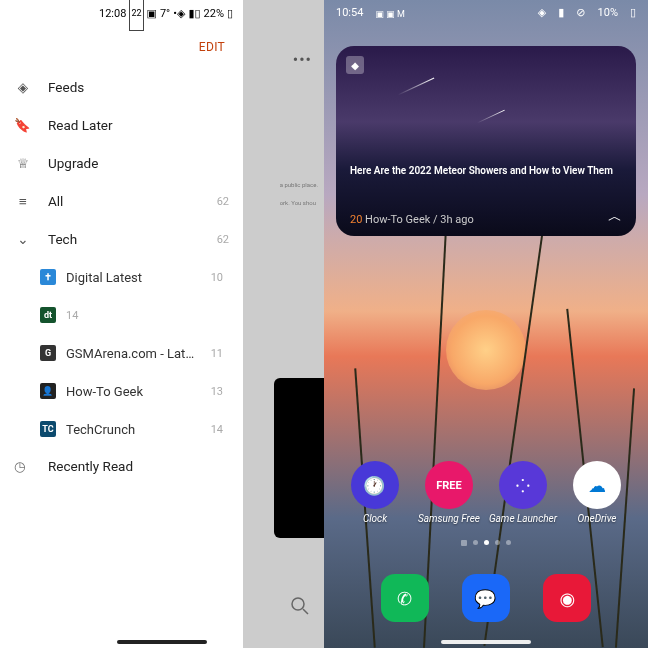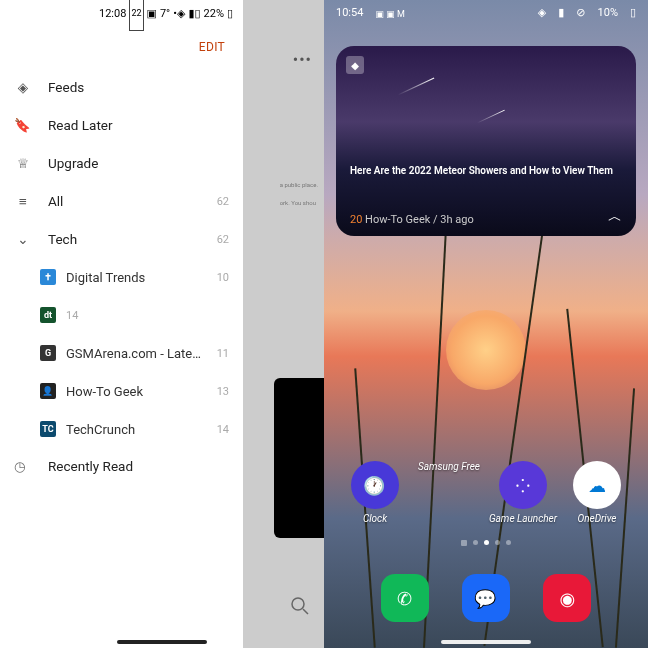--- a/index.html
+++ b/index.html
@@ -13,21 +13,21 @@
   .edit { text-align: right; padding: 14px 18px 14px 0; font-size: 12px; font-weight: 400; color: #c2410c; letter-spacing: 0.3px; margin-left: 40px; }
   .nav-item { display: flex; align-items: center; height: 38px; padding: 0 14px; font-size: 13.5px; color: #222; gap: 16px; }
   .nav-item .icon { width: 18px; display: flex; justify-content: center; color: #555; }
   .section-h { font-size: 12px; color: #999; padding: 20px 14px 6px; }
   .feed-item { display: flex; align-items: center; height: 38px; padding: 0 14px; font-size: 13.5px; color: #222; gap: 16px; }
   .feed-item .lefticon { width: 18px; display: flex; justify-content: center; color: #555; }
   .feed-item .count { margin-left: auto; font-size: 11px; color: #aaa; }
   .feed-sub { padding-left: 40px; height: 38px; display: flex; align-items: center; font-size: 13px; color: #333; gap: 10px; }
   .feed-sub .favicon { width: 16px; height: 16px; border-radius: 2px; display: flex; align-items: center; justify-content: center; font-size: 9px; color: #fff; font-weight: bold; flex-shrink: 0; }
   .feed-sub .label { flex: 1; white-space: nowrap; overflow: hidden; text-overflow: ellipsis; }
-  .feed-sub .count { font-size: 11px; color: #aaa; padding-right: 14px; }
+  .feed-sub .count { font-size: 11px; color: #aaa; padding-right: 20px; }
   .add-btn { margin: 14px 12px; border: 1px solid #ddd; border-radius: 4px; height: 40px; display: flex; align-items: center; justify-content: center; font-size: 12px; font-weight: 600; color: #555; letter-spacing: 0.3px; }
   .recent { display: flex; align-items: center; padding: 10px 14px; gap: 16px; font-size: 13.5px; color: #222; }
   .recent .icon { width: 18px; color: #777; }
   .pill { position: absolute; bottom: 4px; left: 50%; transform: translateX(-50%); width: 90px; height: 4px; background: #222; border-radius: 2px; }
   .shade .more { position: absolute; top: 50px; right: 12px; color: #555; font-size: 16px; letter-spacing: 1px; }
   .shade .blur1 { position: absolute; top: 180px; right: 6px; font-size: 6px; color: #777; line-height: 1.5; text-align: left; }
   .shade .blackcard { position: absolute; top: 378px; right: 0; width: 50px; height: 160px; background: #000; border-radius: 6px 0 0 6px; }
   .shade .search { position: absolute; bottom: 28px; right: 14px; color: #666; }
 
   .right { width: 324px; height: 648px; position: relative; background: linear-gradient(to bottom, #7a8aa8 0%, #b8a8c0 30%, #f0b088 48%, #e87858 55%, #5a6a88 80%, #3a4858 100%); overflow: hidden; }
@@ -95,21 +95,21 @@
       <span class="count">62</span>
     </div>
     <div class="feed-item">
       <span class="lefticon">⌄</span>
       <span>Tech</span>
       <span class="count">62</span>
     </div>
 
     <div class="feed-sub">
       <span class="favicon" style="background:#2a88d8">✝</span>
-      <span class="label">Digital Trends</span>
+      <span class="label">Digital Latest</span>
       <span class="count">10</span>
     </div>
     <div class="feed-sub">
       <span class="favicon" style="background:#14532d">dt</span>
       <span class="count">14</span>
     </div>
     <div class="feed-sub">
       <span class="favicon" style="background:#333">G</span>
       <span class="label">GSMArena.com - Latest ...</span>
       <span class="count">11</span>
@@ -181,20 +181,21 @@
     </div>
     <div class="chev">︿</div>
   </div>
 
   <div class="dock-row" style="bottom:124px">
     <div class="app">
       <div class="aicon" style="background:#4838d8">🕐</div>
       <div class="alabel">Clock</div>
     </div>
     <div class="app">
+      <div class="aicon" style="background:#e8186a;font-size:11px;font-weight:bold">FREE</div>
       <div class="alabel">Samsung Free</div>
     </div>
     <div class="app">
       <div class="aicon" style="background:#5838d8">⁘</div>
       <div class="alabel">Game Launcher</div>
     </div>
     <div class="app">
       <div class="aicon" style="background:#fff;color:#0078d4">☁</div>
       <div class="alabel">OneDrive</div>
     </div>

